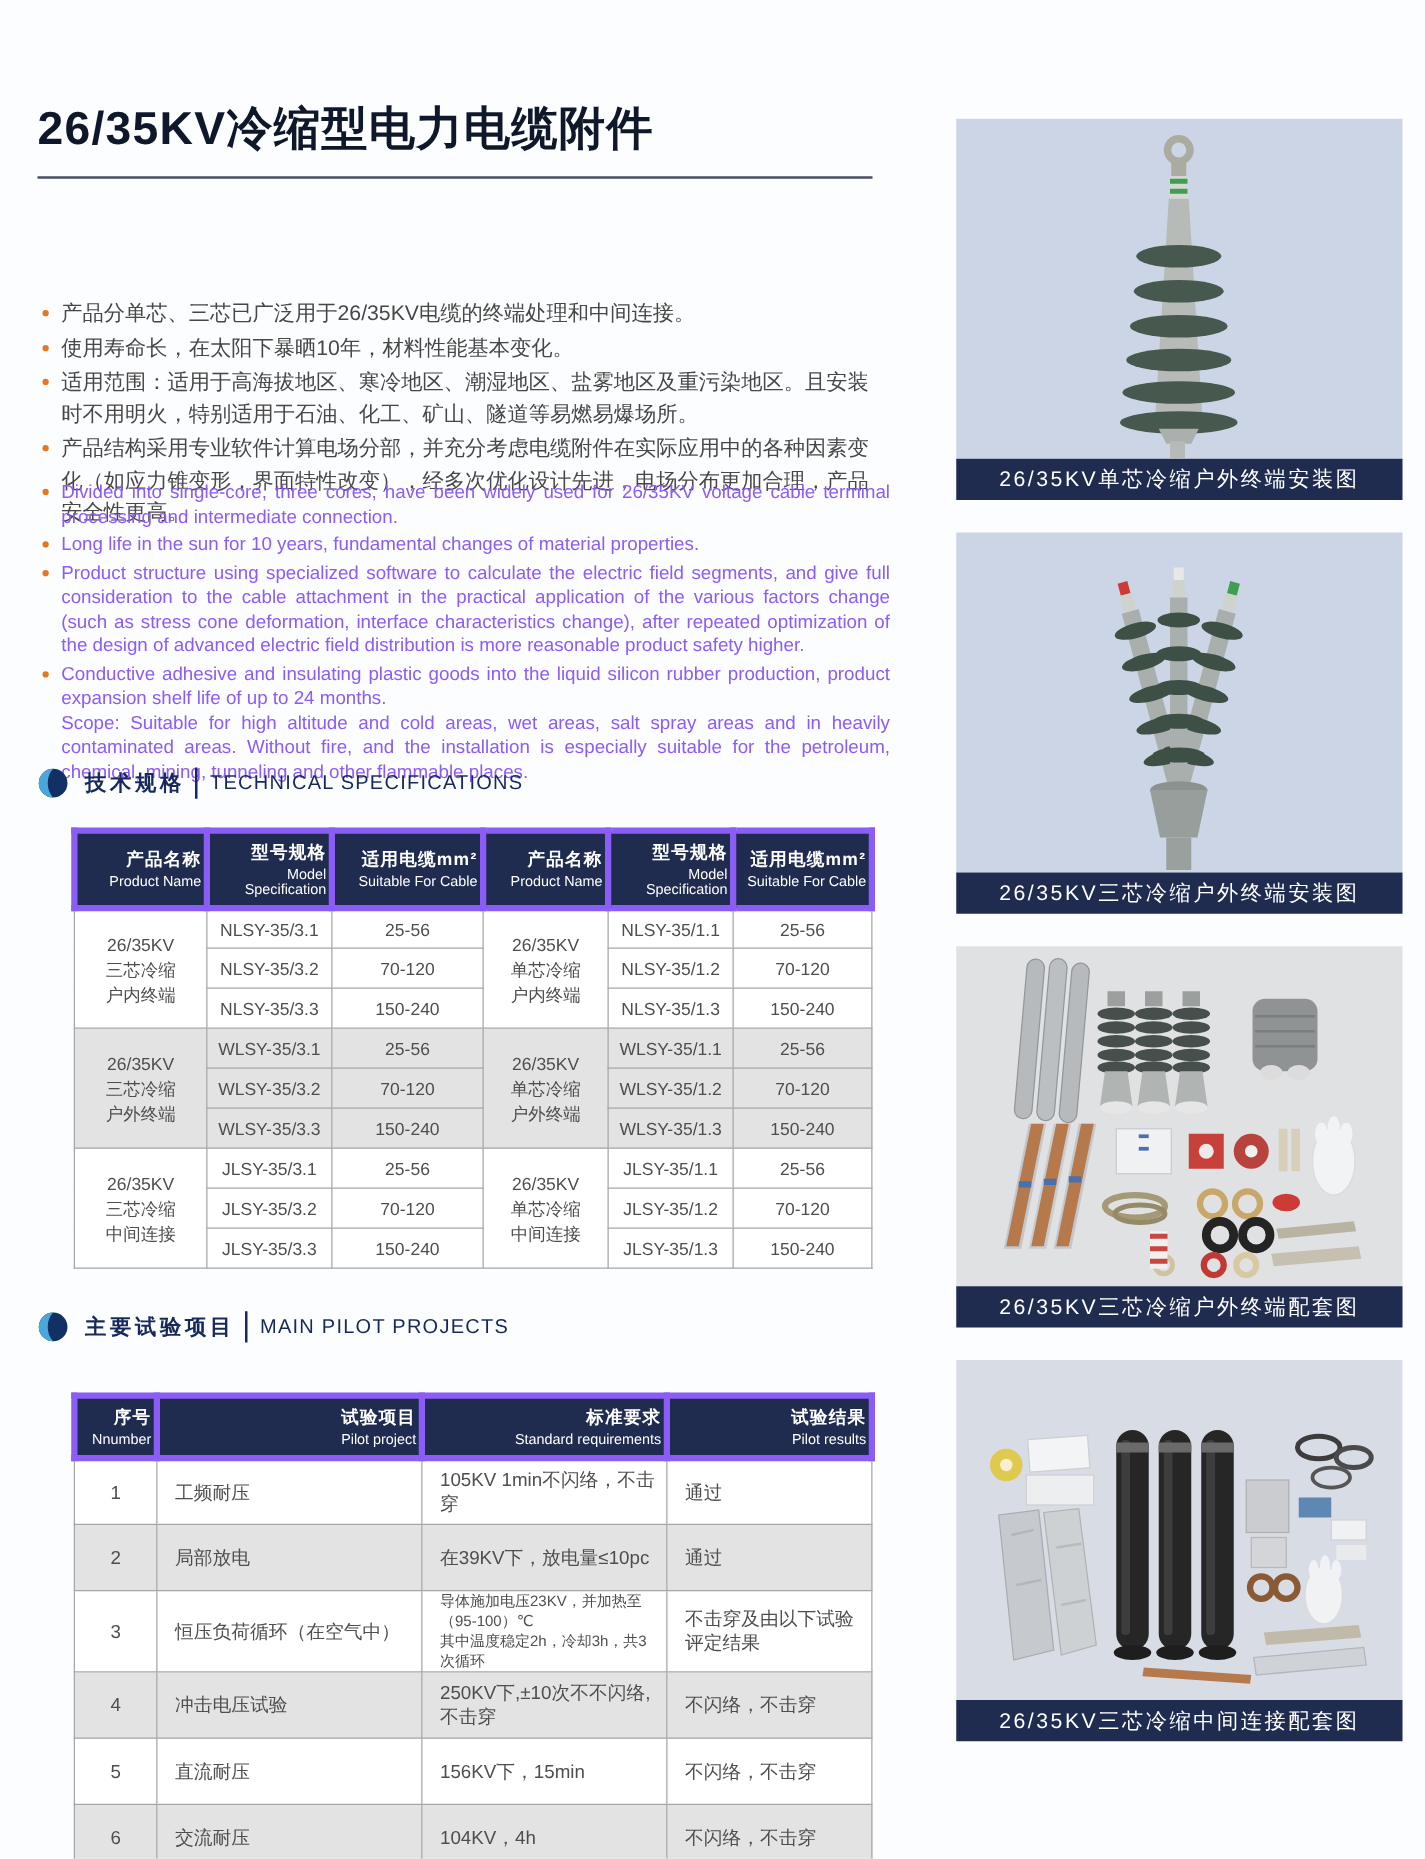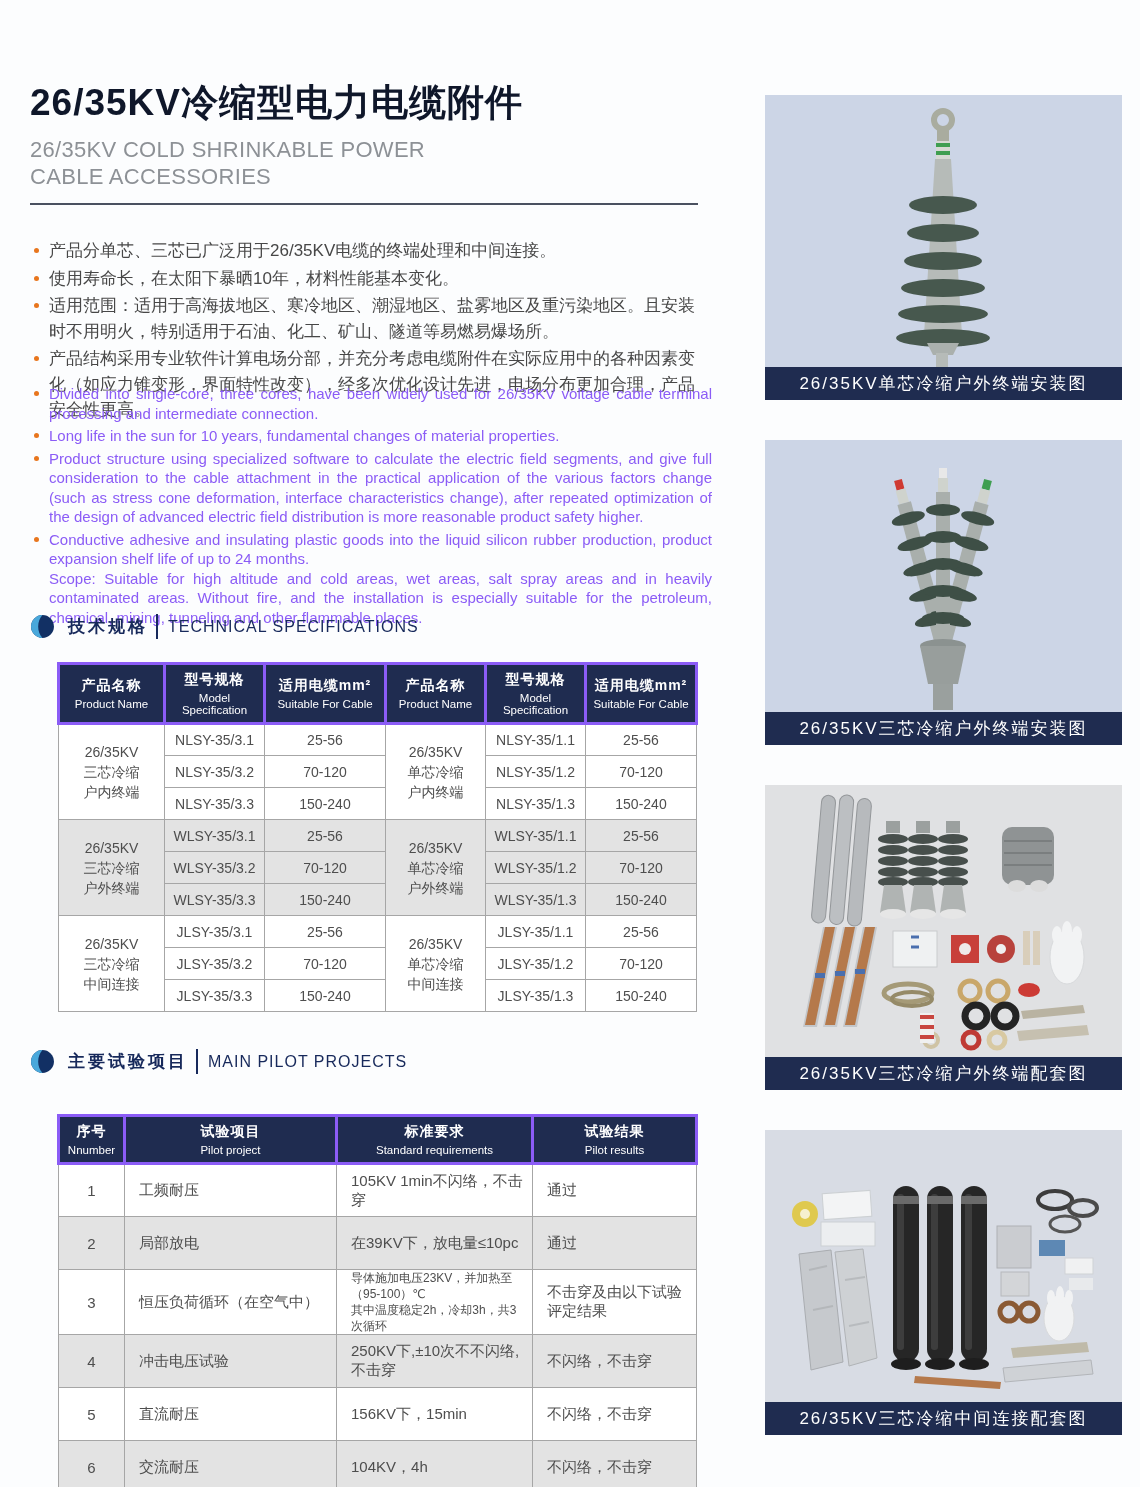--- a/index.html
+++ b/index.html
@@ -32,58 +32,54 @@
   .section-header { position:absolute; left:30px; display:flex; align-items:center; }
   #sec-specs { top:614px; }
   #sec-pilot { top:1049px; }
   .sec-icon { width:25px; height:25px; }
   .sec-zh { font-size:17px; font-weight:bold; color:#17295b; letter-spacing:3px; margin-left:13px; }
   .sec-div { width:2px; height:25px; background:#17295b; margin:0 10px 0 8px; }
   .sec-en { font-size:16px; color:#17295b; letter-spacing:1px; }
 
   
   table { border-collapse:collapse; table-layout:fixed; }
-  th { background:#1f2c50; color:#ffffff; border:3px solid #8b5cf6; padding:6px 2px; vertical-align:middle; }
+  th { background:#1f2c50; color:#ffffff; border:5px solid #8b5cf6; padding:6px 2px; vertical-align:middle;text-align:right; }
   th .h-zh { font-size:14px; font-weight:bold; letter-spacing:1px; }
   th .h-en { font-size:11.5px; font-weight:normal; margin-top:3px; letter-spacing:0; }
   td { border:1px solid #a6a6a6; color:#4e4e4e; background:#ffffff; }
   tr.gray td { background:#e3e3e3; }
 
   
   .spec-table { position:absolute; left:57px; top:662px; width:638px; }
   .spec-table th { height:44px; }
   .spec-table td { height:32px; text-align:center; font-size:14px; padding:0 2px; }
   .spec-table td.product { white-space:pre-line; line-height:20px; }
 
   
   .pilot-table { position:absolute; left:57px; top:1114px; width:638px; }
   .pilot-table th { height:36px; }
   .pilot-table td { height:53px; font-size:15px; text-align:left; padding:0 6px 0 14px; }
   .pilot-table td.num { text-align:center; padding:0; }
   .pilot-table td.req.small { font-size:12px; line-height:16px; white-space:pre-line; }
 
   
-  .figures { position:absolute; left:765px; top:95px; width:357px; display:flex; flex-direction:column; gap:40px; }
+  .figures { position:absolute; left:765px; top:95px; width:357px; display:flex; flex-direction:column; gap:26px; }
   .figure { width:357px; }
   .photo { height:272px; overflow:hidden; }
   .photo svg { display:block; }
   .photo-1, .photo-2 { background:#ccd5e6; }
   .photo-3 { background:#e0e1e3; }
   .photo-4 { background:#d8dce4; }
   .caption { height:33px; line-height:33px; background:#1f2c50; color:#ffffff; text-align:center; font-size:17px; letter-spacing:2px; }
 </style>
 </head>
 <body>
 
 <div class="title-block">
   <h1 class="title-zh">26/35KV冷缩型电力电缆附件</h1>
-  <div class="title-en">
-    <div>26/35KV COLD SHRINKABLE POWER</div>
-    <div>CABLE ACCESSORIES</div>
-  </div>
   <div class="title-rule"></div>
 </div>
 
 <div class="features-zh">
   <ul class="features">
     <li><span class="dot"></span><span>产品分单芯、三芯已广泛用于26/35KV电缆的终端处理和中间连接。</span></li>
     <li><span class="dot"></span><span>使用寿命长，在太阳下暴晒10年，材料性能基本变化。</span></li>
     <li><span class="dot"></span><span>适用范围：适用于高海拔地区、寒冷地区、潮湿地区、盐雾地区及重污染地区。且安装时不用明火，特别适用于石油、化工、矿山、隧道等易燃易爆场所。</span></li>
     <li><span class="dot"></span><span>产品结构采用专业软件计算电场分部，并充分考虑电缆附件在实际应用中的各种因素变化（如应力锥变形，界面特性改变），经多次优化设计先进，电场分布更加合理，产品安全性更高。</span></li>
   </ul>

